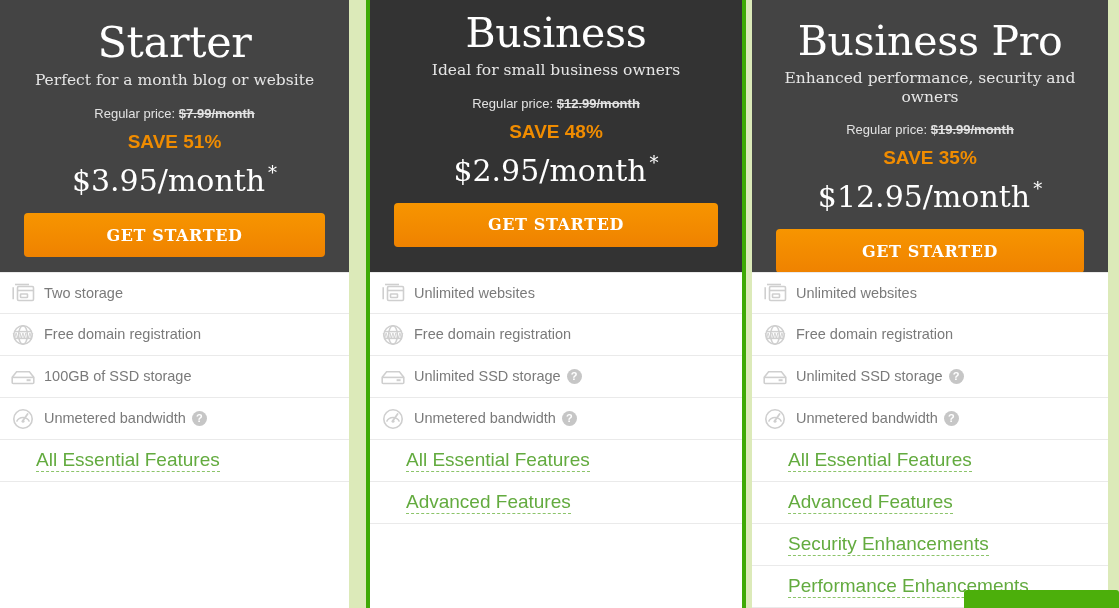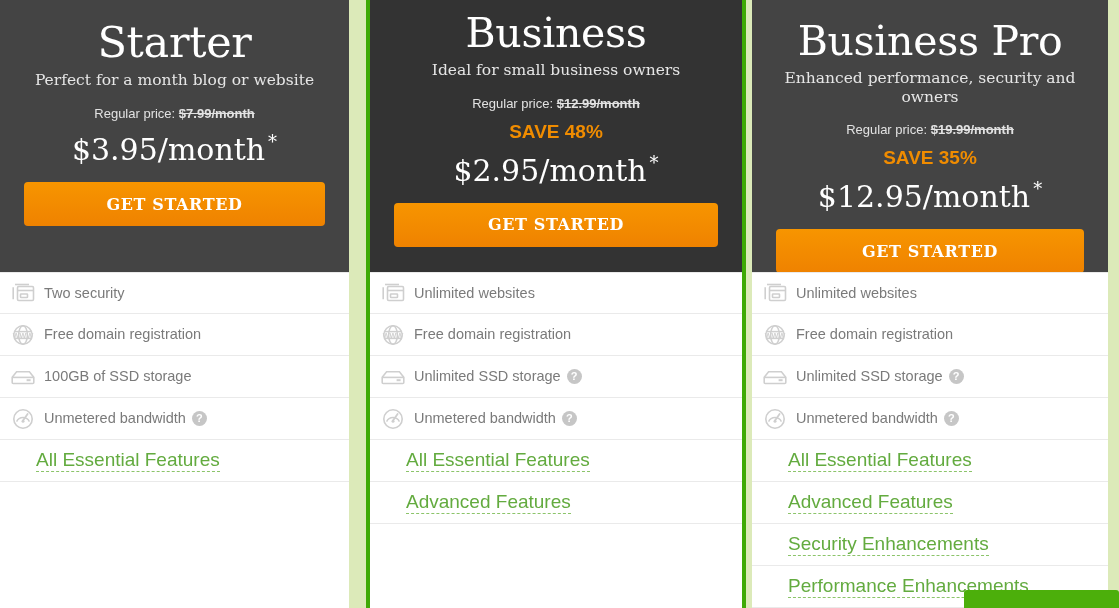--- a/index.html
+++ b/index.html
@@ -219,35 +219,36 @@
 </head>
 <body>
 
 <div class="pricing-table">
 
 <div class="plan-column starter">
       <div class="plan-head">
         <h2 class="plan-name">Starter</h2>
         <div class="plan-tagline">Perfect for a month blog or website</div>
         <div class="regular-price"><span>Regular price:</span> <span class="old-amount">$7.99/month</span></div>
+        <div class="save-line">SAVE 51%</div>
         <div class="current-price"><span>$3.95/month</span><span class="asterisk">*</span></div>
         <button class="cta-button">GET STARTED</button>
       </div>
       <ul class="feature-list">
         <li class="feature-row">
           <span class="feature-icon">
             <svg width="24" height="22" viewBox="0 0 24 22" fill="none" stroke="currentColor" stroke-width="1.6">
               <rect x="6.5" y="4.5" width="16" height="14" rx="1.2"></rect>
               <line x1="6.5" y1="8.5" x2="22.5" y2="8.5"></line>
               <rect x="9.5" y="12" width="7" height="3.5" rx="0.6"></rect>
               <path d="M4 2.5h14"></path>
               <path d="M2.2 5.2v12"></path>
             </svg>
           </span>
-          <span class="feature-label">Two security</span>
+          <span class="feature-label">Two storage</span>
         </li>
         <li class="feature-row">
           <span class="feature-icon">
             <svg width="24" height="24" viewBox="0 0 24 24" fill="none" stroke="currentColor" stroke-width="1.5">
               <circle cx="12" cy="12" r="9.2"></circle>
               <ellipse cx="12" cy="12" rx="4.4" ry="9.2"></ellipse>
               <line x1="3" y1="8.6" x2="21" y2="8.6"></line>
               <line x1="3" y1="15.4" x2="21" y2="15.4"></line>
               <text x="12" y="14.6" font-size="7.2" font-family="Liberation Sans, sans-serif" font-weight="bold" text-anchor="middle" fill="currentColor" stroke="none">WWW</text>
             </svg>

